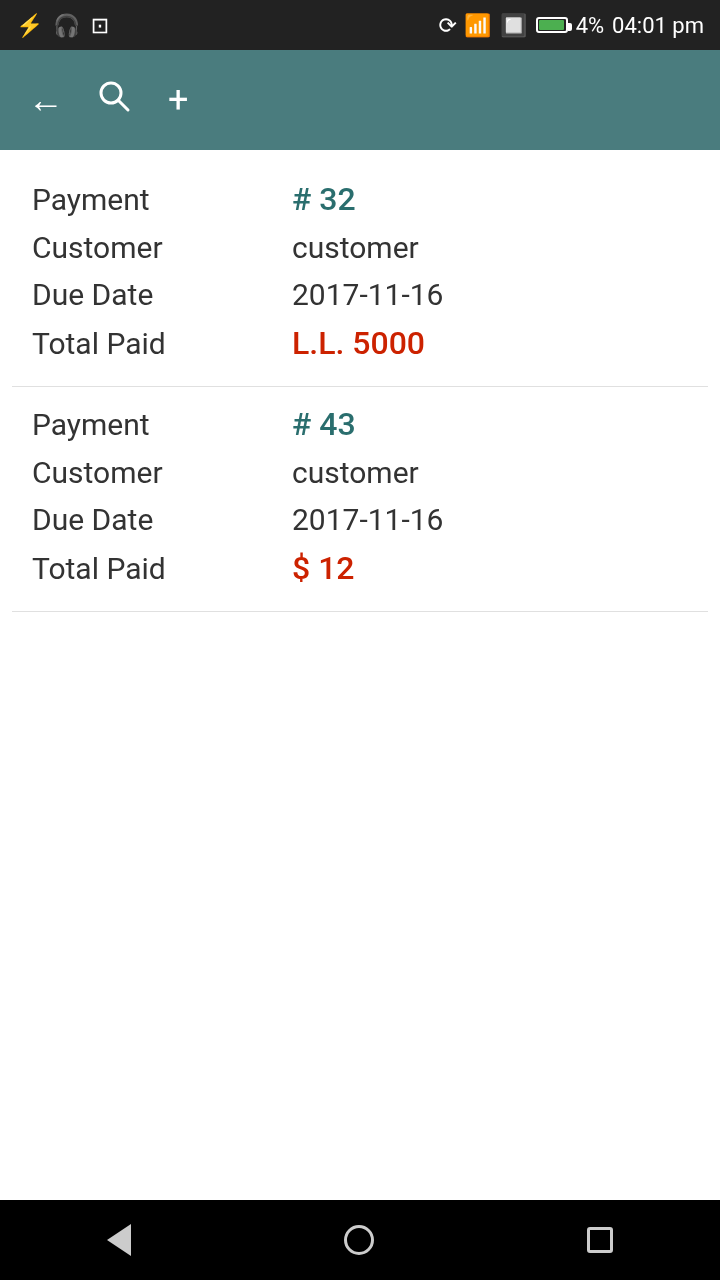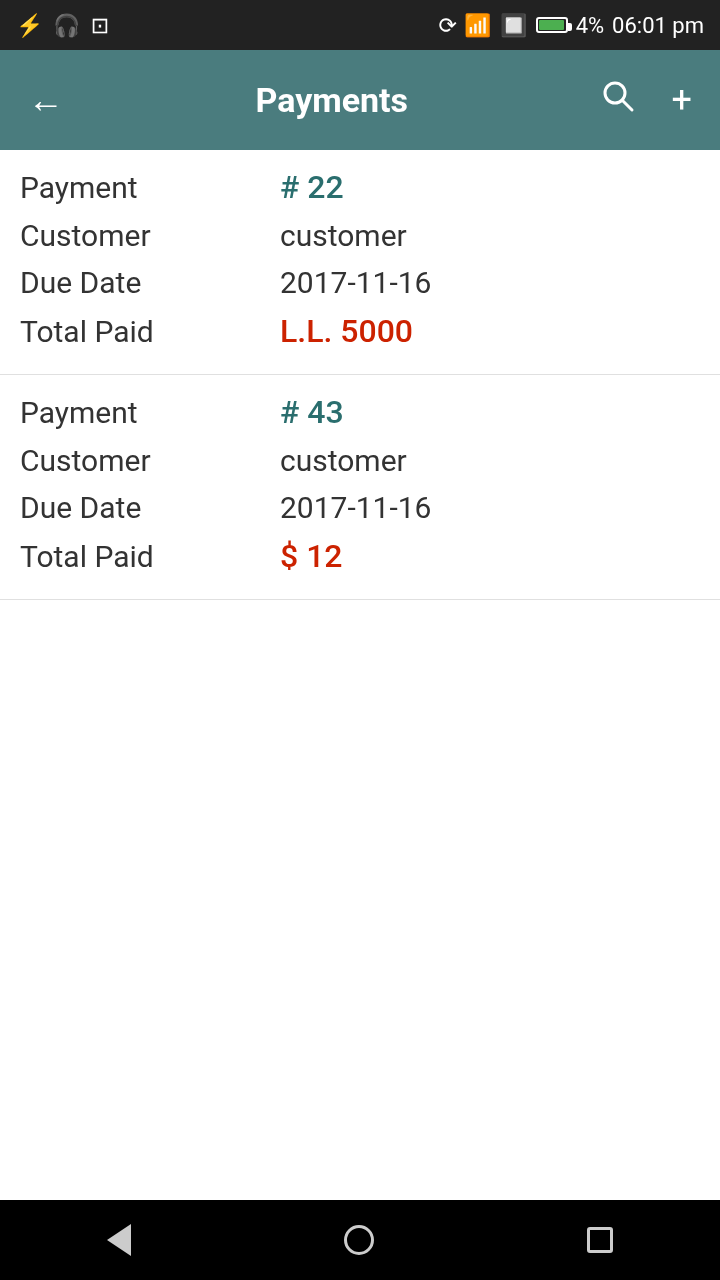--- a/index.html
+++ b/index.html
@@ -102,21 +102,21 @@
     .app-bar-icon {
       color: #fff;
       font-size: 36px;
       cursor: pointer;
       padding: 8px;
     }
 
     
     .content {
       background: #fff;
-      padding: 0;
+      padding: 12px;
     }
 
     
     .payment-card {
       border-bottom: 1px solid #e0e0e0;
       padding: 12px 20px 18px 20px;
     }
 
     .row {
       display: flex;
@@ -204,44 +204,43 @@
   <div class="status-bar-right">
     <span>⟳</span>
     <span>📶</span>
     <span>🔲</span>
     <div class="battery-icon">
       <div class="battery-body">
         <div class="battery-fill"></div>
       </div>
     </div>
     <span>4%</span>
-    <span>06:01 pm</span>
+    <span>04:01 pm</span>
   </div>
 </div>
 
 <div class="app-bar">
   <div class="app-bar-back">←</div>
-  <div class="app-bar-title">Payments</div>
   <div class="app-bar-actions">
     <div class="app-bar-icon">
       <svg width="36" height="36" viewBox="0 0 36 36" fill="none">
         <circle cx="15" cy="15" r="10" stroke="white" stroke-width="3"></circle>
         <line x1="22" y1="22" x2="32" y2="32" stroke="white" stroke-width="3" stroke-linecap="round"></line>
       </svg>
     </div>
     <div class="app-bar-icon">+</div>
   </div>
 </div>
 
 <div class="content">
 
   <div class="payment-card">
     <div class="row">
       <span class="row-label">Payment</span>
-      <span class="row-value teal"># 22</span>
+      <span class="row-value teal"># 32</span>
     </div>
     <div class="row">
       <span class="row-label">Customer</span>
       <span class="row-value">customer</span>
     </div>
     <div class="row">
       <span class="row-label">Due Date</span>
       <span class="row-value">2017-11-16</span>
     </div>
     <div class="row">

